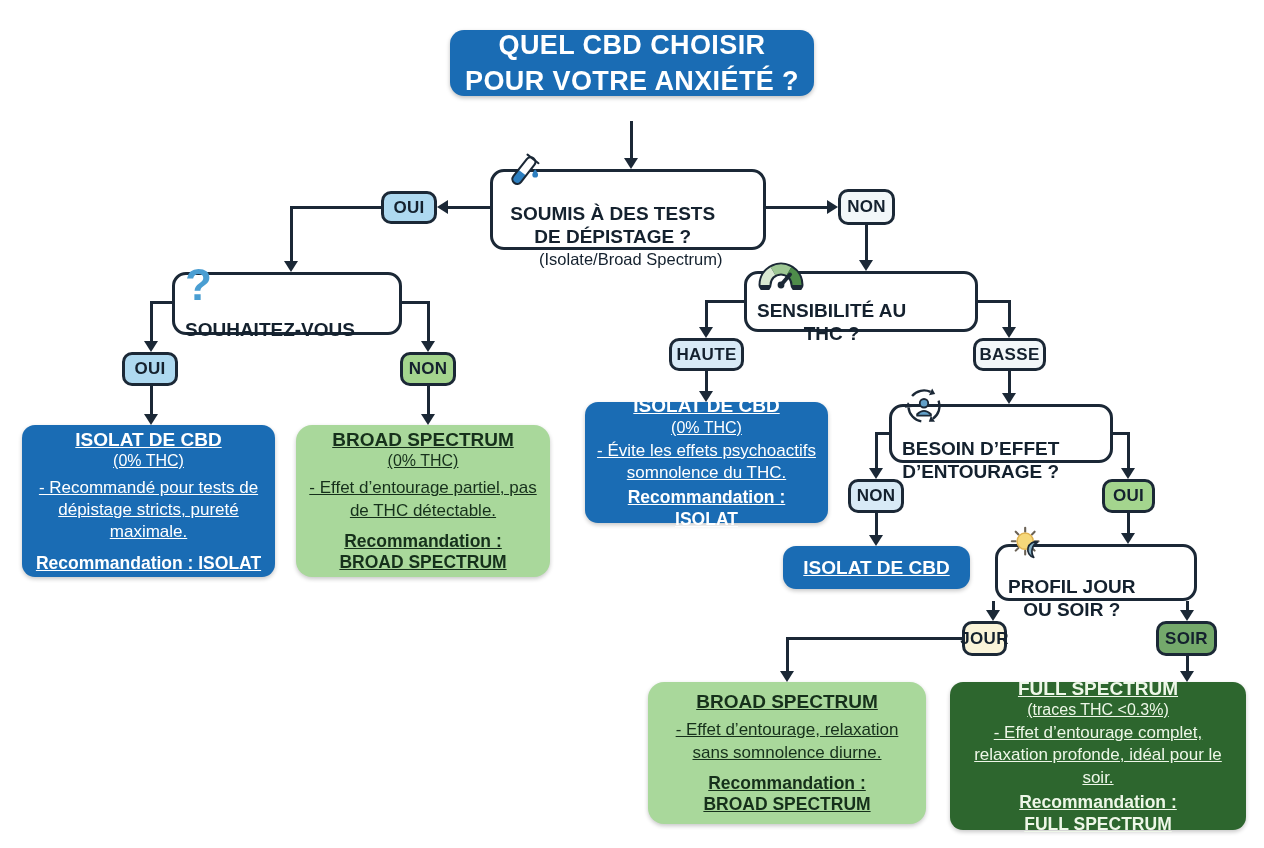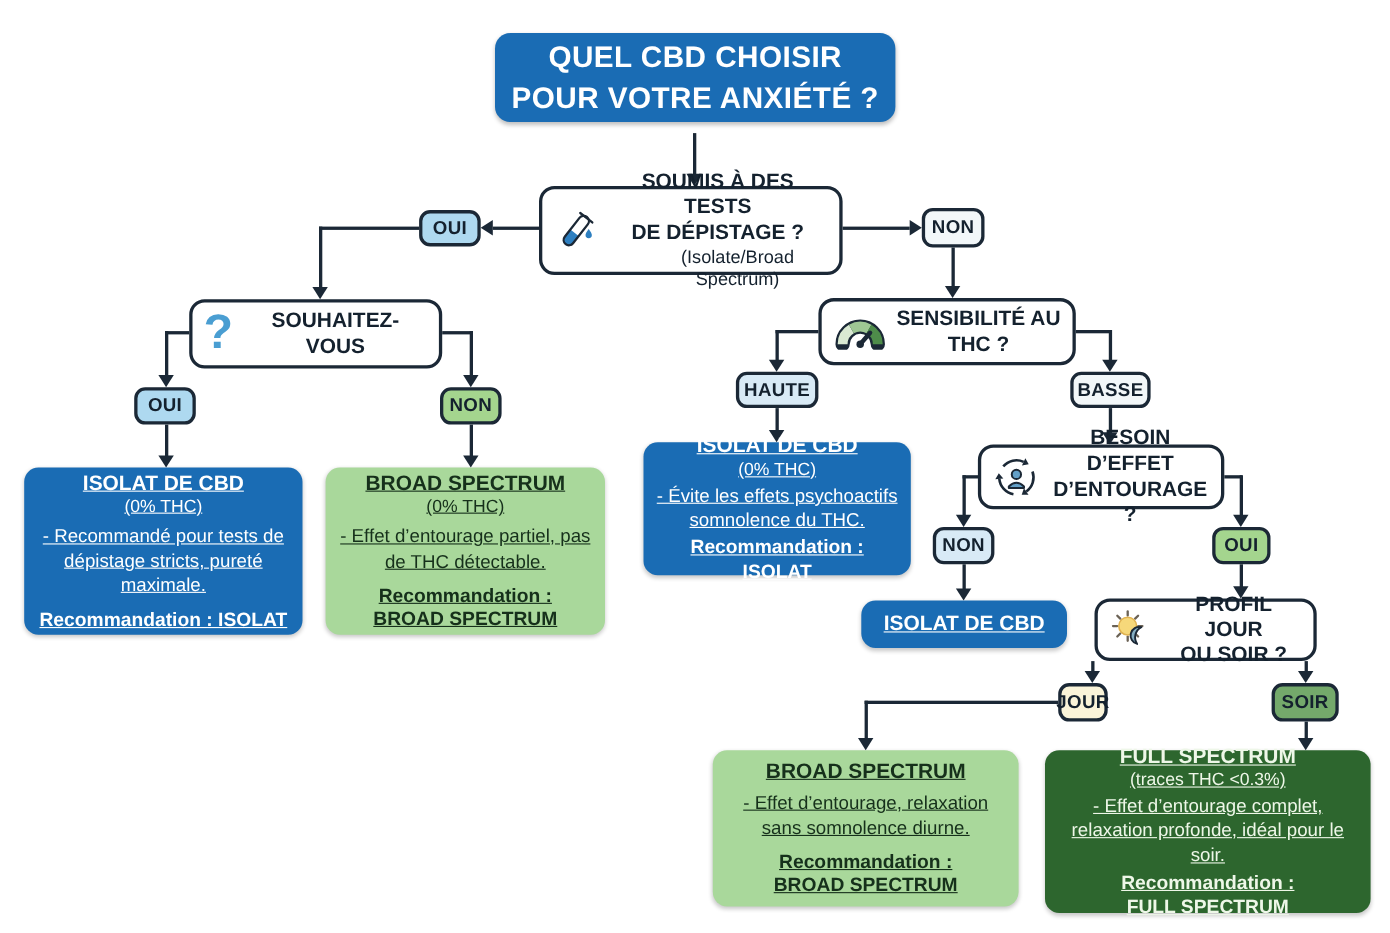--- a/index.html
+++ b/index.html
@@ -18,35 +18,35 @@
   .ad{position:absolute;width:0;height:0;border-left:7px solid transparent;border-right:7px solid transparent;border-top:11px solid var(--line);z-index:1;}
   .al{position:absolute;width:0;height:0;border-top:7px solid transparent;border-bottom:7px solid transparent;border-right:11px solid var(--line);z-index:1;}
   .ar{position:absolute;width:0;height:0;border-top:7px solid transparent;border-bottom:7px solid transparent;border-left:11px solid var(--line);z-index:1;}
 
   .node{position:absolute;box-sizing:border-box;z-index:2;}
 
   .title-box{background:var(--primary-blue);border-radius:14px;color:#fff;display:flex;flex-direction:column;
     align-items:center;justify-content:center;font-weight:700;font-size:27px;line-height:1.35;letter-spacing:.4px;text-align:center;
     box-shadow:0 2px 4px rgba(0,0,0,.25);}
 
-  .decision{background:#fff;border:3px solid var(--line);border-radius:14px;display:flex;align-items:center;
-    justify-content:center;gap:9px;padding:5px 10px;color:var(--text-dark);}
+  .decision{background:#fff;border:3px solid var(--line);border-radius:14px;display:flex;align-items:flex-start;
+    justify-content:center;gap:9px;padding:5px 10px;color:var(--text-dark);flex-direction:column;}
   .decision .dtext{display:flex;flex-direction:column;align-items:center;justify-content:center;text-align:center;
     font-weight:700;font-size:19px;line-height:1.22;}
   .decision .dnote{font-weight:400;font-size:16.5px;line-height:1.2;margin-top:2px;margin-left:36px;}
   .dicon{flex:0 0 auto;display:flex;align-items:center;justify-content:center;}
   .qmark{font-size:44px;font-weight:800;color:#4a9ed2;line-height:1;transform:translateY(-2px);}
 
   .pill{border:3px solid var(--line);border-radius:10px;display:flex;align-items:center;justify-content:center;
     font-weight:700;font-size:17px;color:var(--text-dark);letter-spacing:.3px;}
 
   .outcome{border-radius:13px;display:flex;flex-direction:column;align-items:center;justify-content:center;
     text-align:center;padding:10px 10px;box-shadow:0 2px 4px rgba(0,0,0,.22);text-decoration:underline;}
   .outcome.blue{background:var(--primary-blue);color:#ffffff;}
-  .outcome.green{background:var(--light-green);color:var(--text-green-dark);}
+  .outcome.green{background:var(--light-green);color:var(--text-green-dark);border-radius:16px;}
   .outcome.darkgreen{background:var(--dark-green);color:var(--text-light);}
   .o-title{font-weight:700;font-size:19px;line-height:1.25;}
   .o-sub{font-size:16px;line-height:1.25;}
   .o-body{font-size:17px;line-height:1.3;margin-top:6px;}
   .o-rec{font-weight:700;font-size:17.5px;line-height:1.25;margin-top:9px;}
   .o-rec2{font-weight:700;font-size:17.5px;line-height:1.25;}
   .outcome.blue .o-title{color:#fff;}
   .single-line{font-weight:700;font-size:19px;color:#fff;}
 </style>
 </head>
@@ -118,21 +118,21 @@
   <div class="vl" style="left:1186px;top:601px;height:10px"></div>
   <div class="ad" style="left:1180px;top:610px"></div>
 
   <div class="hl" style="left:786px;top:637px;width:176px"></div>
   <div class="vl" style="left:786px;top:637px;height:35px"></div>
   <div class="ad" style="left:780px;top:671px"></div>
 
   <div class="vl" style="left:1186px;top:656px;height:16px"></div>
   <div class="ad" style="left:1180px;top:671px"></div>
 
-  <div class="node title-box" style="left:450px;top:30px;width:364px;height:81px">
+  <div class="node title-box" style="left:450px;top:30px;width:364px;height:66px">
     <div>QUEL CBD CHOISIR</div>
     <div>POUR VOTRE ANXIÉTÉ ?</div>
   </div>
 
   <div class="node decision" style="left:490px;top:169px;width:276px;height:81px">
     <span class="dicon">
       <svg width="40" height="44" viewBox="0 0 46 46">
         <g transform="rotate(38 23 23)">
           <rect x="18" y="4" width="11" height="36" rx="5.5" fill="#ffffff"></rect>
           <path d="M18 25 h11 v9.5 a5.5 5.5 0 0 1 -11 0 Z" fill="#2d7fc0"></path>

